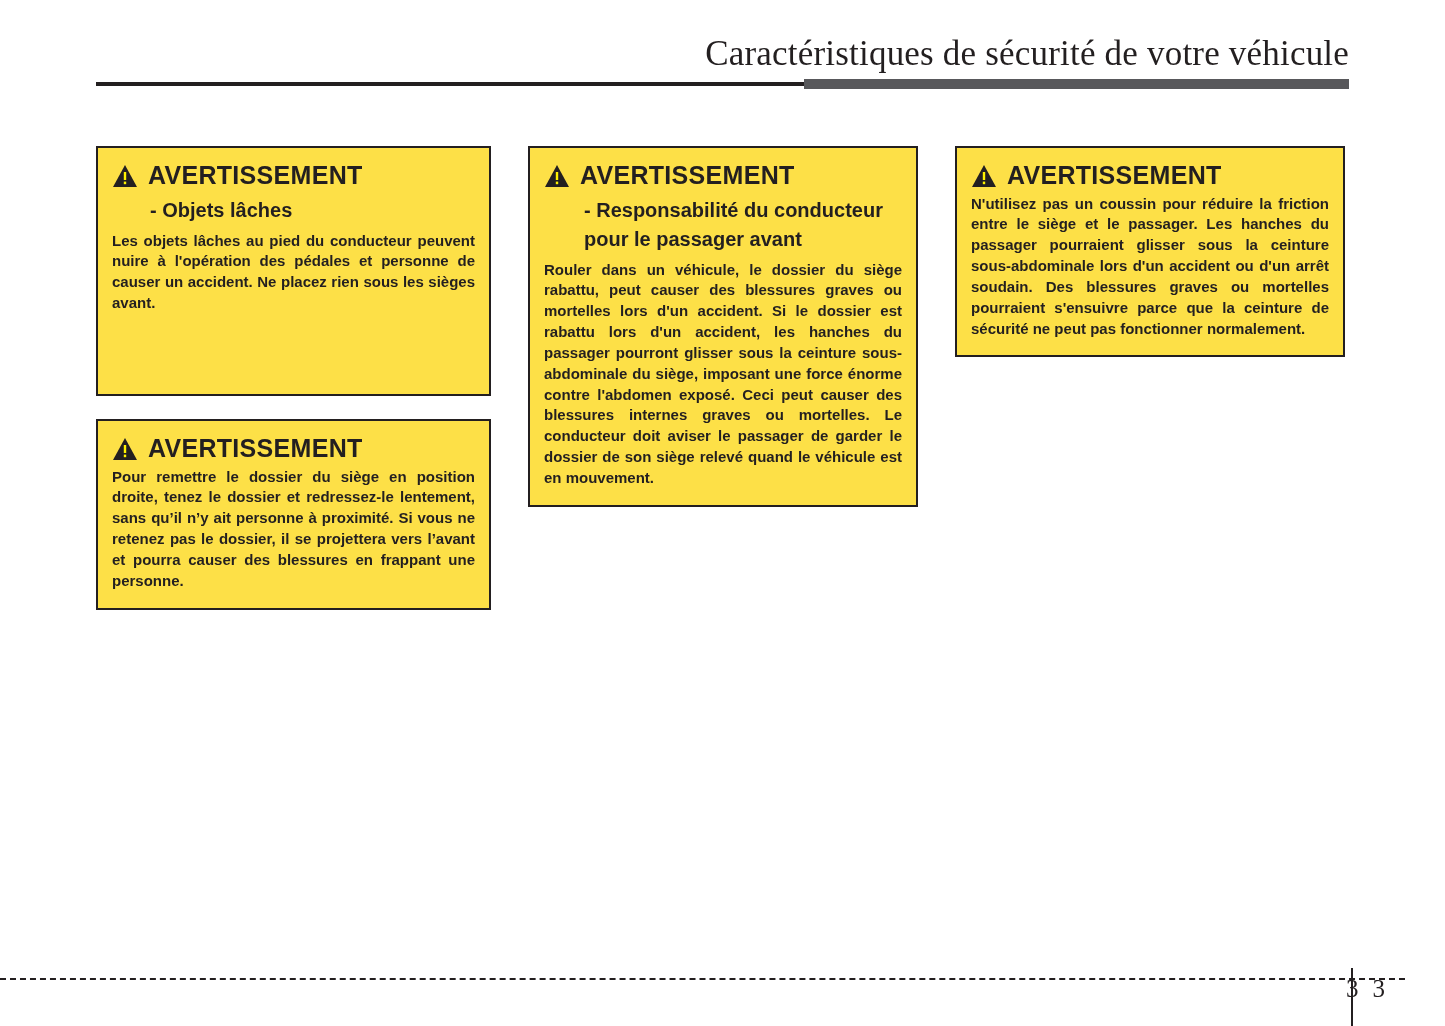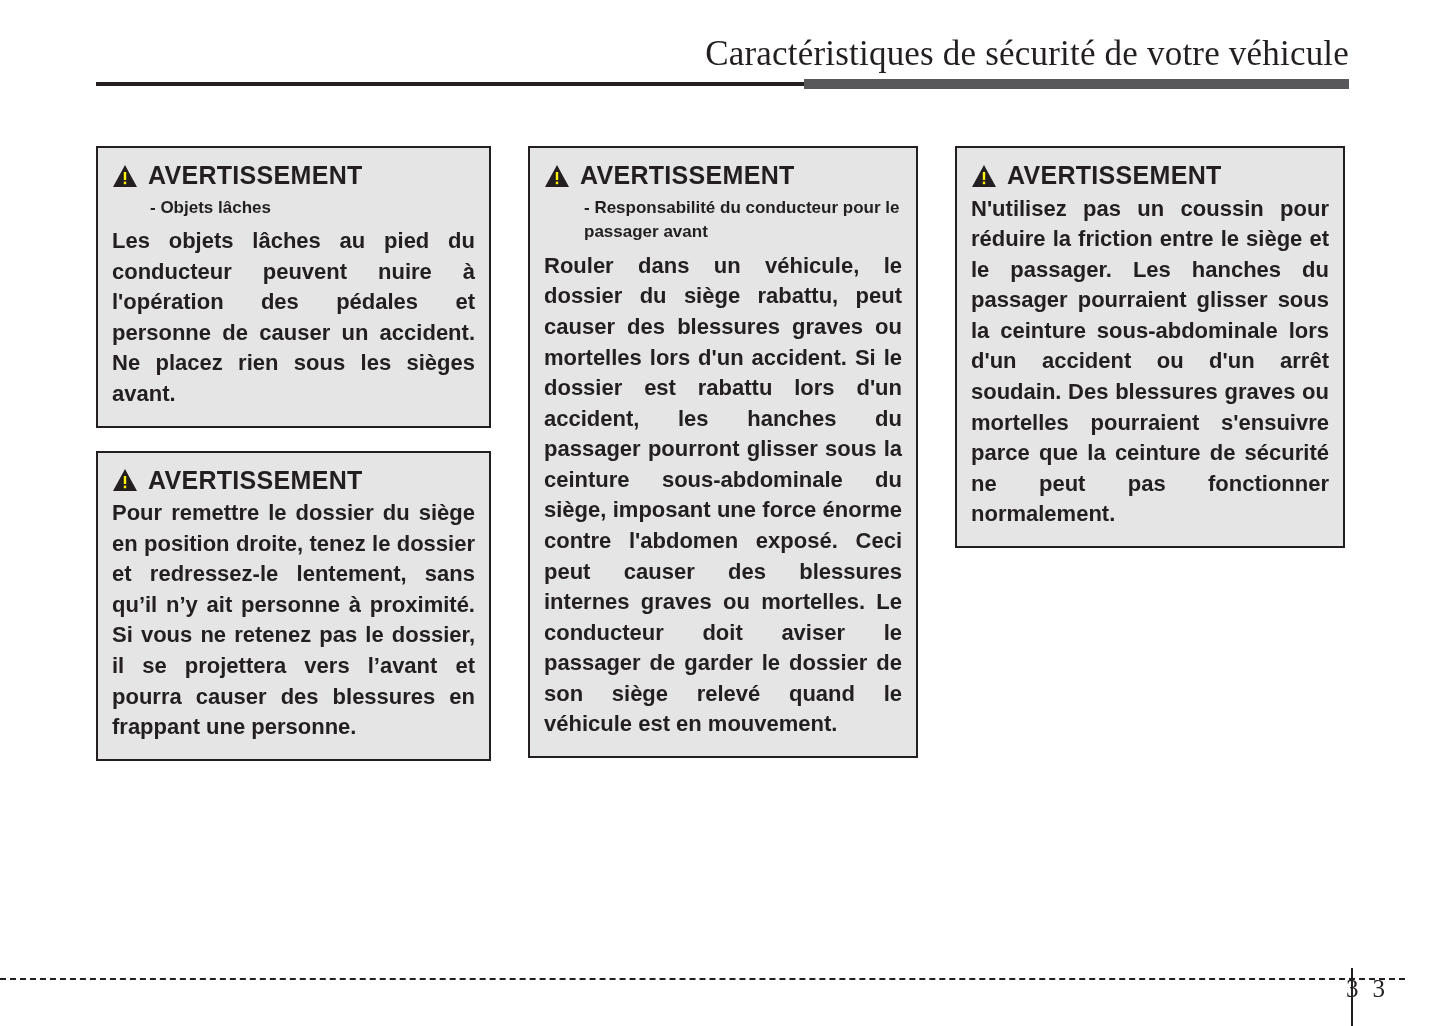--- a/index.html
+++ b/index.html
@@ -64,21 +64,21 @@
     display: flex;
     flex-direction: column;
     gap: 23px;
   }
   .col-1 { width: 395px; }
   .col-2 { width: 390px; }
   .col-3 { width: 390px; }
 
   
   .warning-box {
-    background: #e5e5e5;
+    background: #fde047;
     border: 2px solid #231f20;
     box-sizing: border-box;
     padding: 14px 14px 16px 14px;
   }
   .warning-head {
     display: flex;
     align-items: center;
     gap: 10px;
     margin-bottom: 2px;
   }
@@ -89,29 +89,29 @@
     display: block;
   }
   .warning-title {
     font-size: 25px;
     font-weight: bold;
     color: #231f20;
     letter-spacing: 0.3px;
     line-height: 1.1;
   }
   .warning-sub {
-    font-size: 17px;
+    font-size: 20px;
     font-weight: bold;
     color: #231f20;
     line-height: 1.45;
     margin: 6px 0 6px 38px;
   }
   .warning-sub.indent-small { margin-left: 40px; }
   .warning-body {
-    font-size: 22px;
+    font-size: 15px;
     font-weight: bold;
     color: #231f20;
     line-height: 1.39;
     text-align: justify;
     text-justify: inter-word;
     margin: 4px 0 0 0;
   }
 
   
   .footer-rule {

